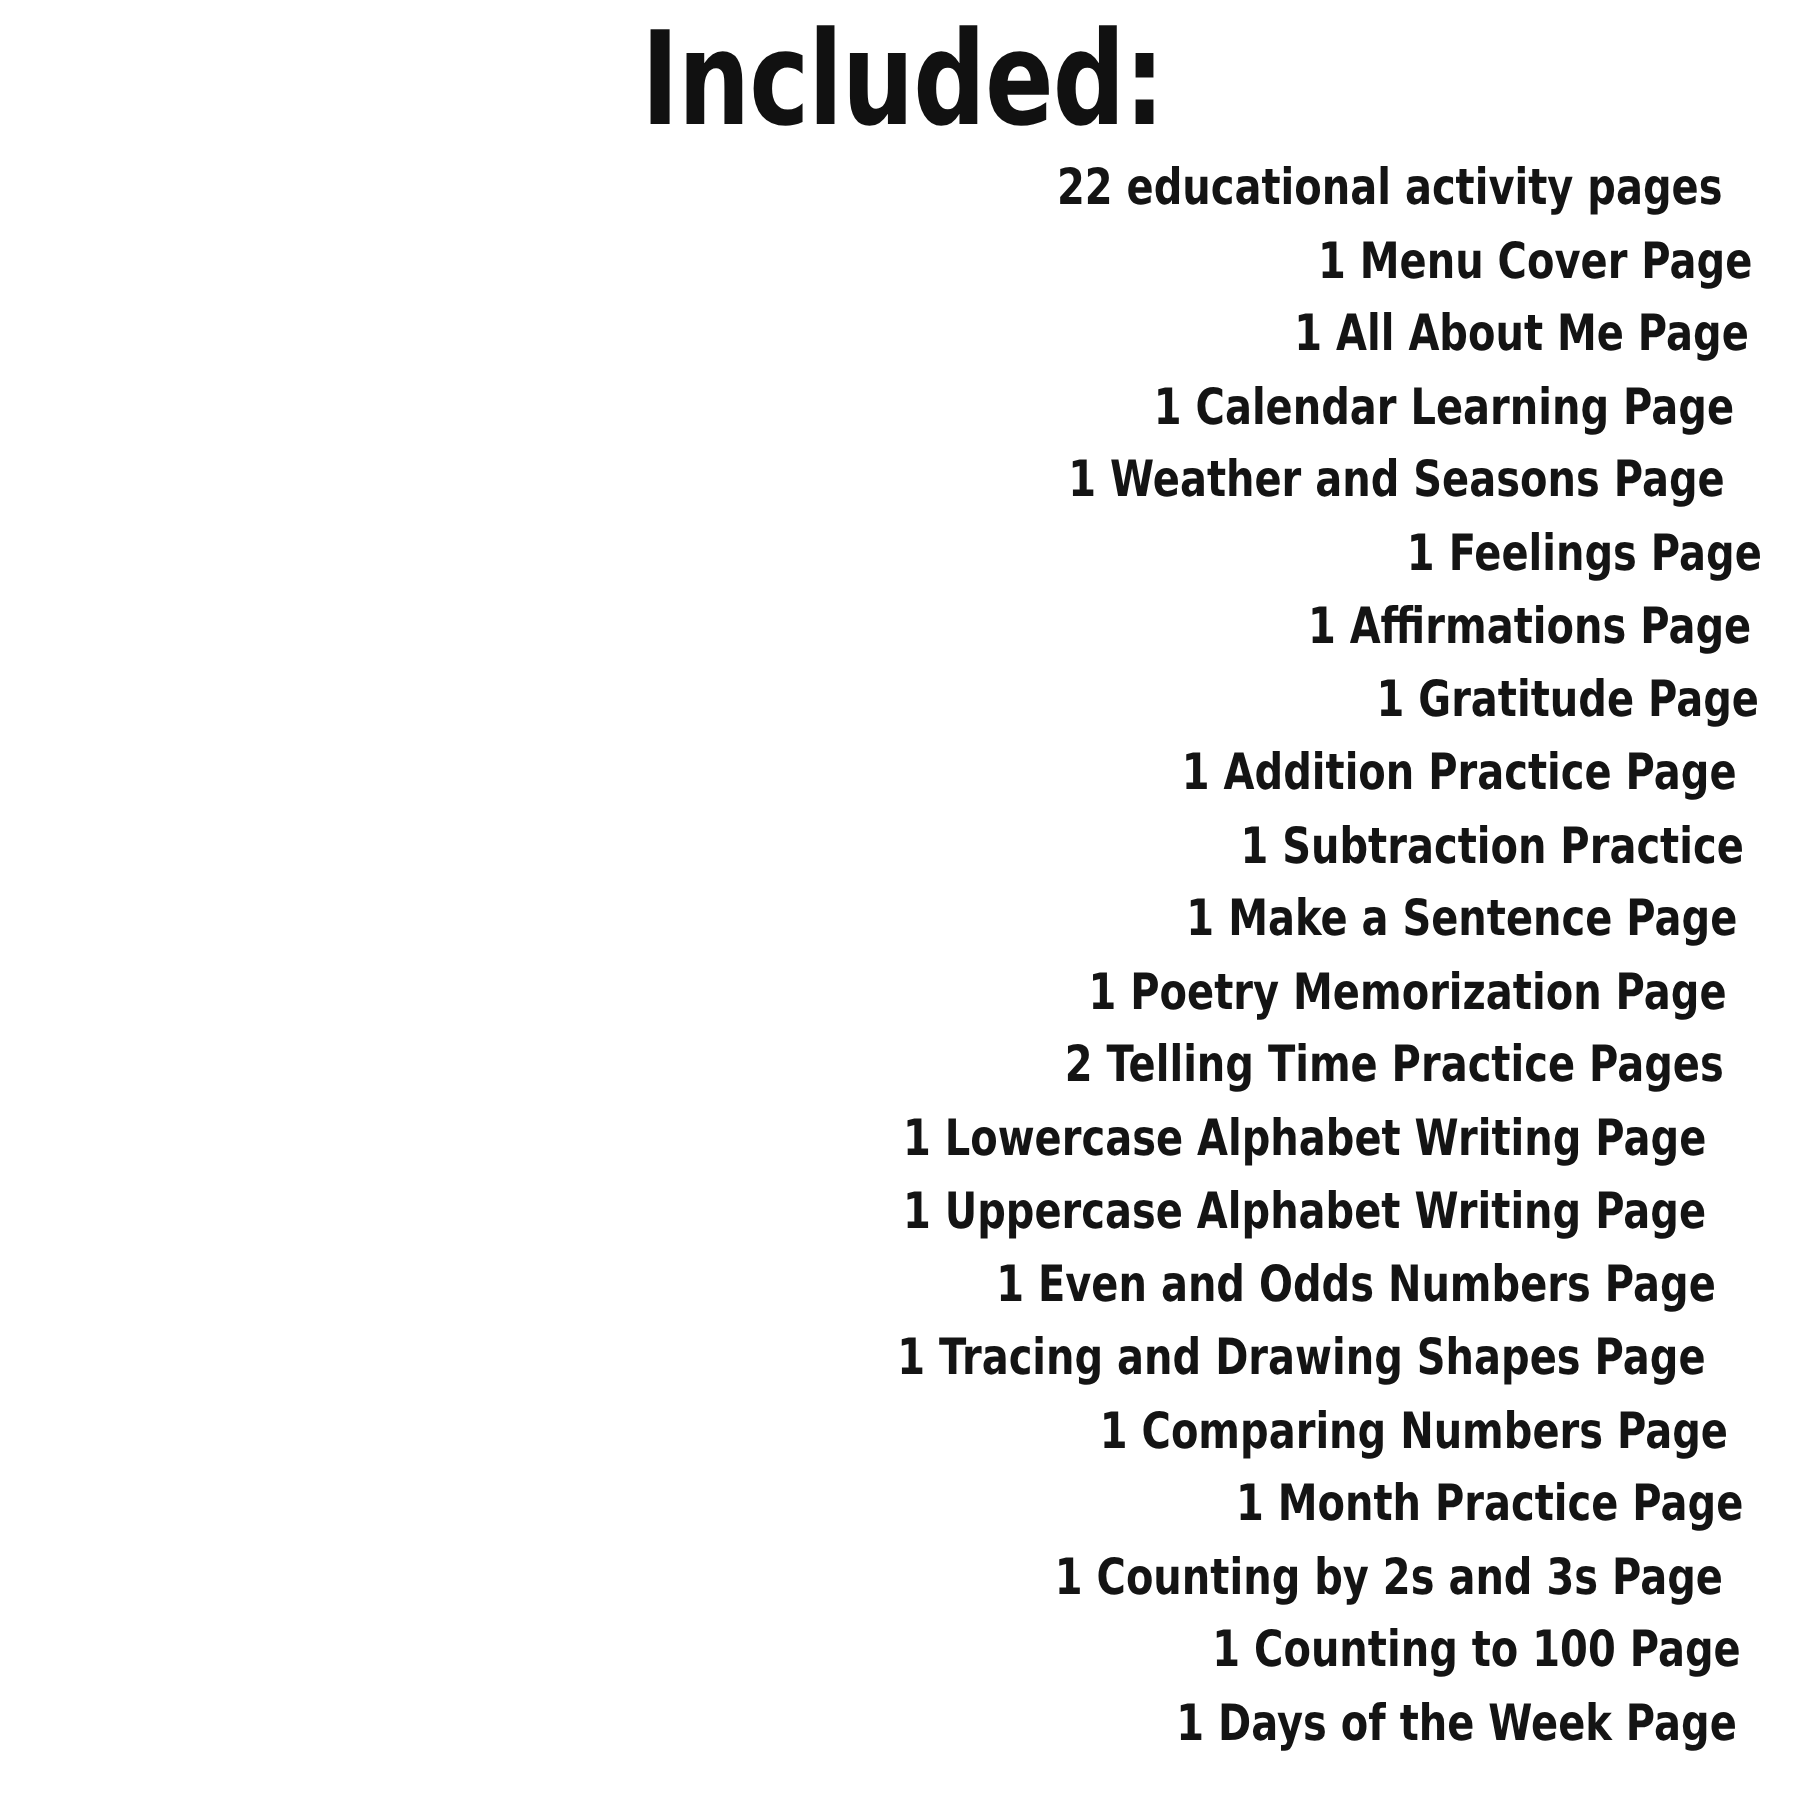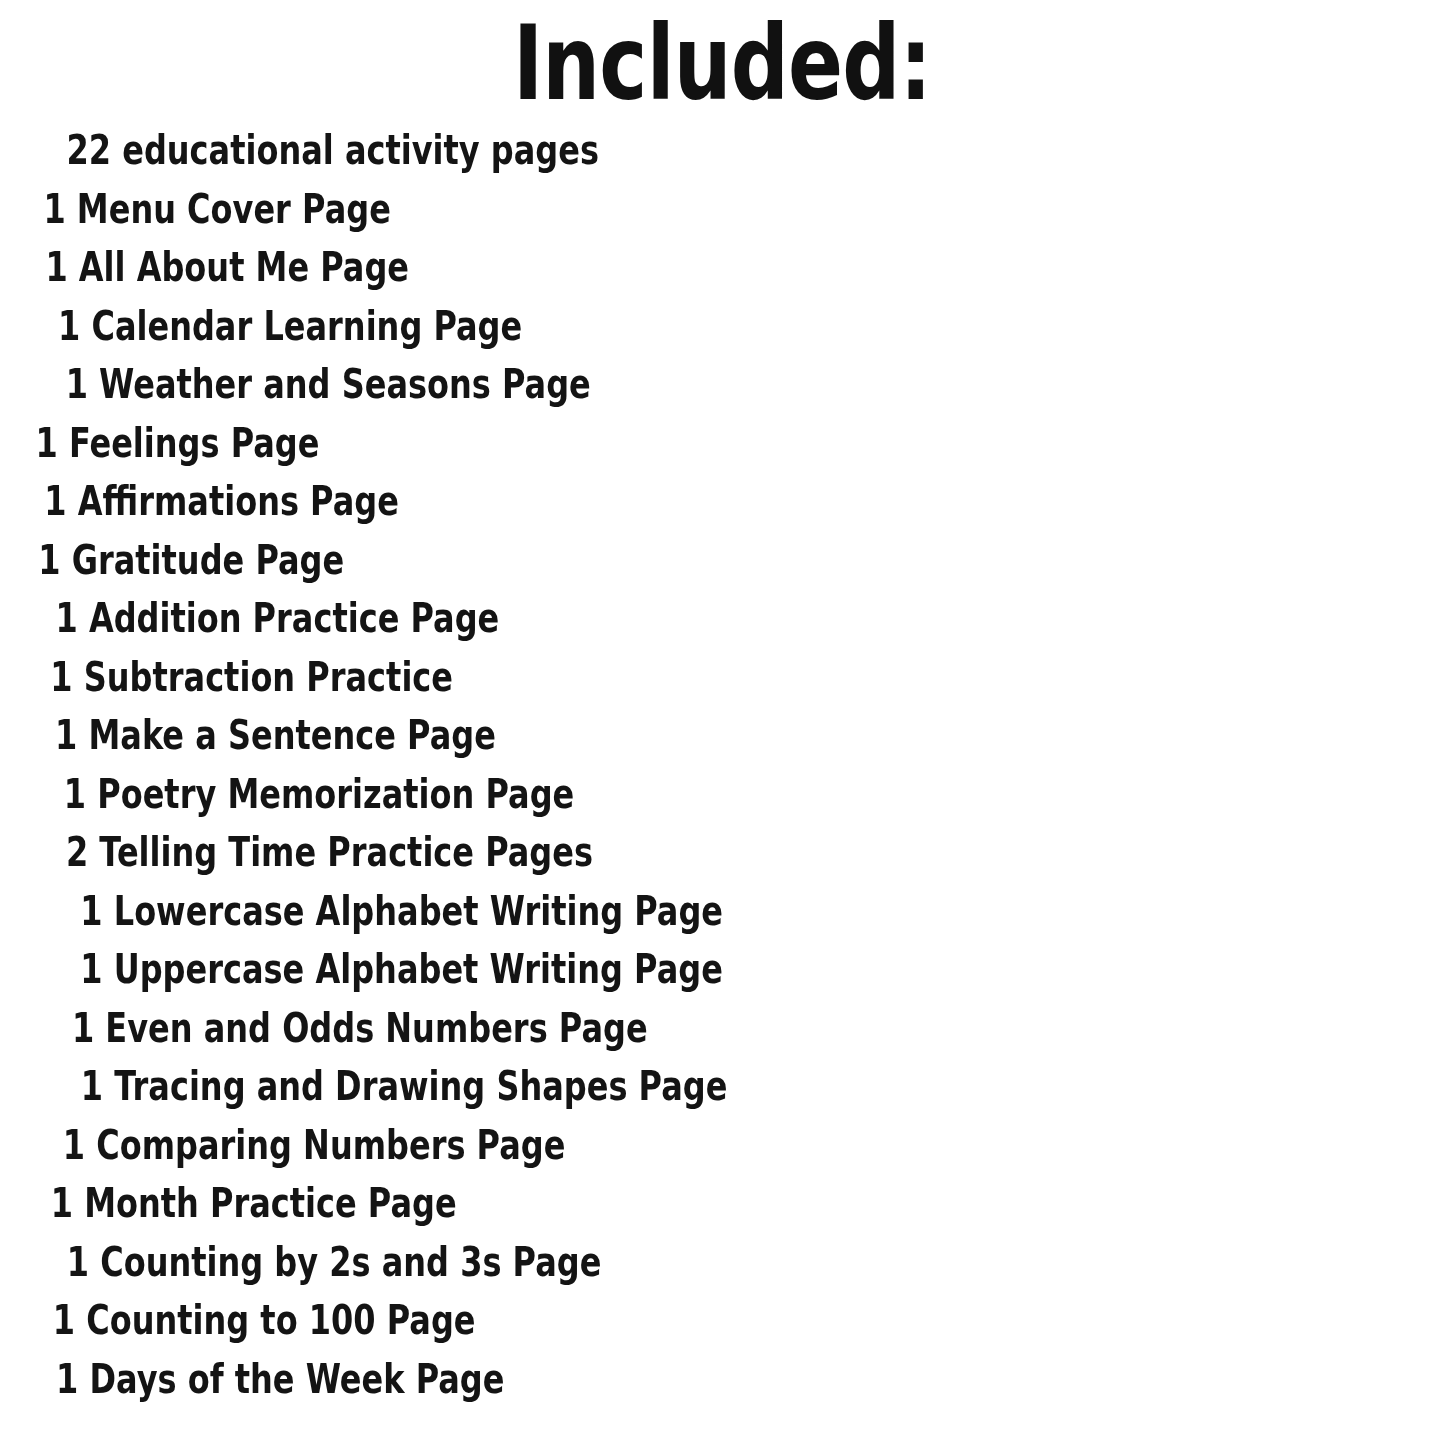--- a/index.html
+++ b/index.html
@@ -37,21 +37,21 @@
     margin: 0 0 12px 0;
     white-space: nowrap;
   }
   .list {
     list-style: none;
     margin: 0;
     padding: 0;
     width: 100%;
     display: flex;
     flex-direction: column;
-    align-items: flex-start;
+    align-items: flex-end;
   }
   .list li {
     font-family: "DejaVu Sans", sans-serif;
     font-weight: 700;
     font-size: 40px;
     line-height: 1.0;
     color: #141414;
     text-align: center;
     white-space: nowrap;
     transform: scaleX(0.80);

